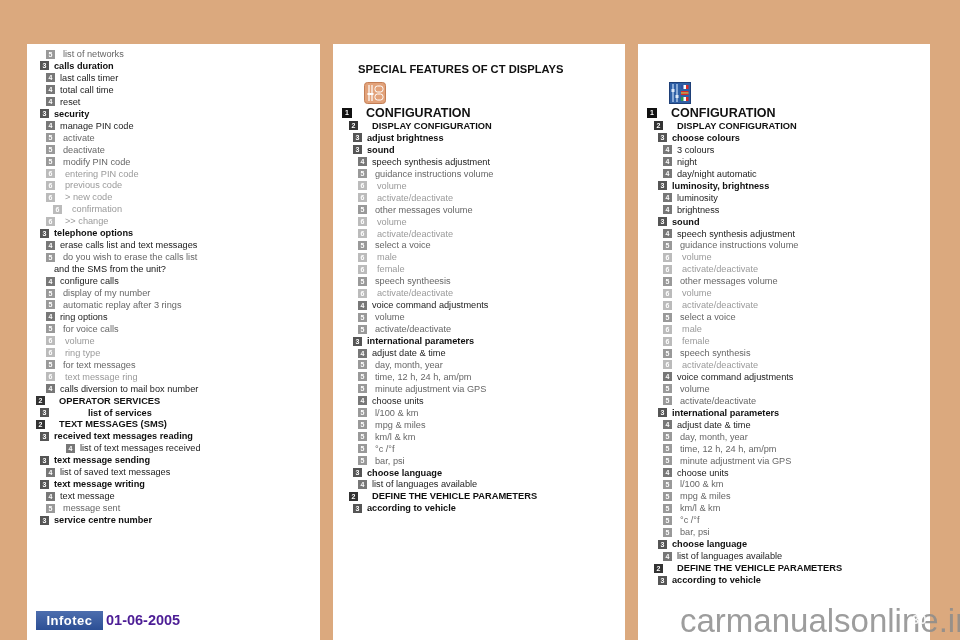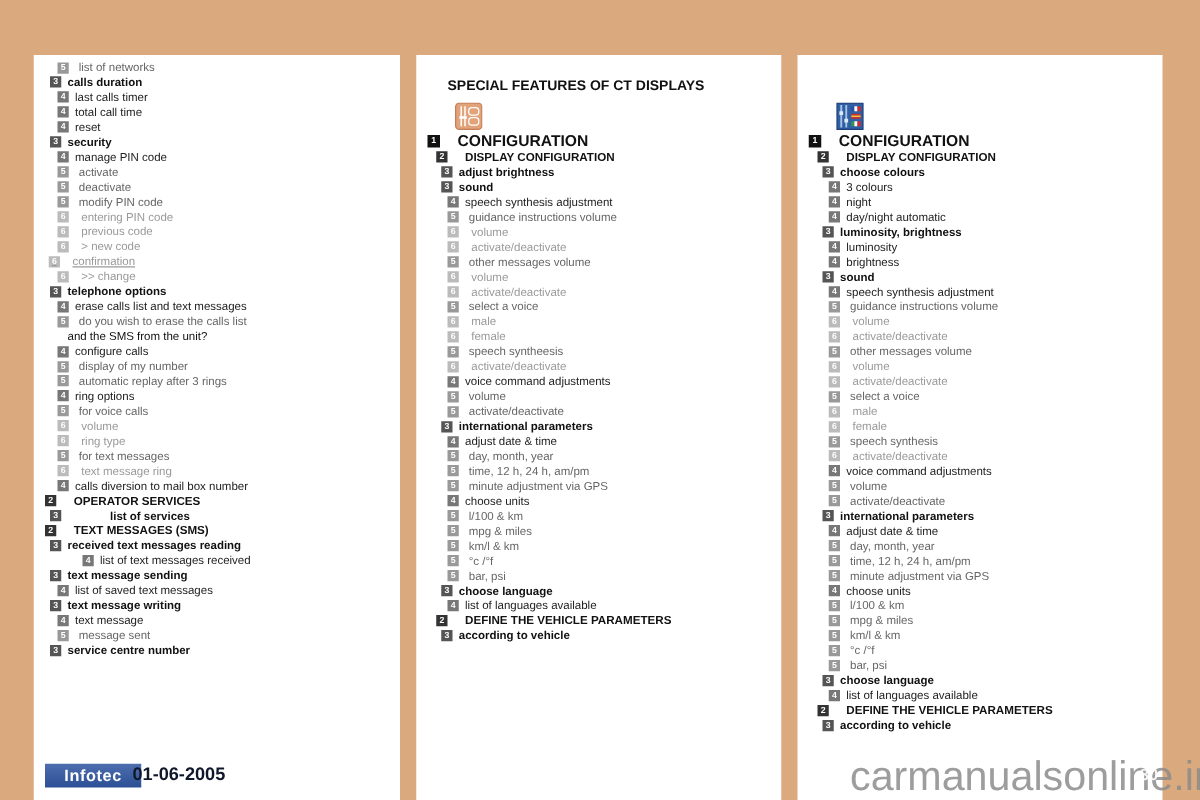--- a/index.html
+++ b/index.html
@@ -49,28 +49,28 @@
   .txt5 { padding-left: 3px; }
   .txt6 { padding-left: 5px; }
 
   .section-title {
     position: absolute; font-size: 11.2px; font-weight: bold; color: #111;
     white-space: nowrap;
   }
   .icon-box { position: absolute; width: 22px; height: 22px; }
 
   .footer-brand {
-    position: absolute; left: 36px; top: 611px; width: 77px; height: 19px;
+    position: absolute; left: 36px; top: 611px; width: 67px; height: 19px;
     background: linear-gradient(#4d6eae, #2c4f95);
     color: #fff; font-weight: bold; font-size: 13px; line-height: 19px;
     text-align: center; letter-spacing: 0.5px;
   }
   .footer-date {
     position: absolute; left: 106px; top: 611px; line-height: 19px;
-    color: #0f172a; font-weight: bold; font-size: 14.5px;
+    color: #4c1d95; font-weight: bold; font-size: 14.5px;
   }
   .watermark {
     position: absolute; left: 680px; top: 605px; line-height: 32px;
     color: #8c8c8c; font-size: 33px; opacity: 0.85; white-space: nowrap;
   }
   .page-num {
     position: absolute; left: 912px; top: 612px; font-size: 13px;
     color: #fff; font-weight: bold; opacity: 0.9;
   }
 </style>
@@ -124,21 +124,21 @@
         <span class="txt6">entering PIN code</span>
       </div>
       <div class="row lvl6" style="left: 19px; top: 135.45px;">
         <span class="badge">6</span>
         <span class="txt6">previous code</span>
       </div>
       <div class="row lvl6" style="left: 19px; top: 147.4px;">
         <span class="badge">6</span>
         <span class="txt6">&gt; new code</span>
       </div>
-      <div class="row lvl6" style="left: 12px; top: 159.35px; text-decoration: underline;">
+      <div class="row lvl6" style="left: 26px; top: 159.35px;">
         <span class="badge">6</span>
         <span class="txt6">confirmation</span>
       </div>
       <div class="row lvl6" style="left: 19px; top: 171.3px;">
         <span class="badge">6</span>
         <span class="txt6">&gt;&gt; change</span>
       </div>
       <div class="row lvl3" style="left: 13px; top: 183.25px;">
         <span class="badge">3</span>
         <span>telephone options</span>

